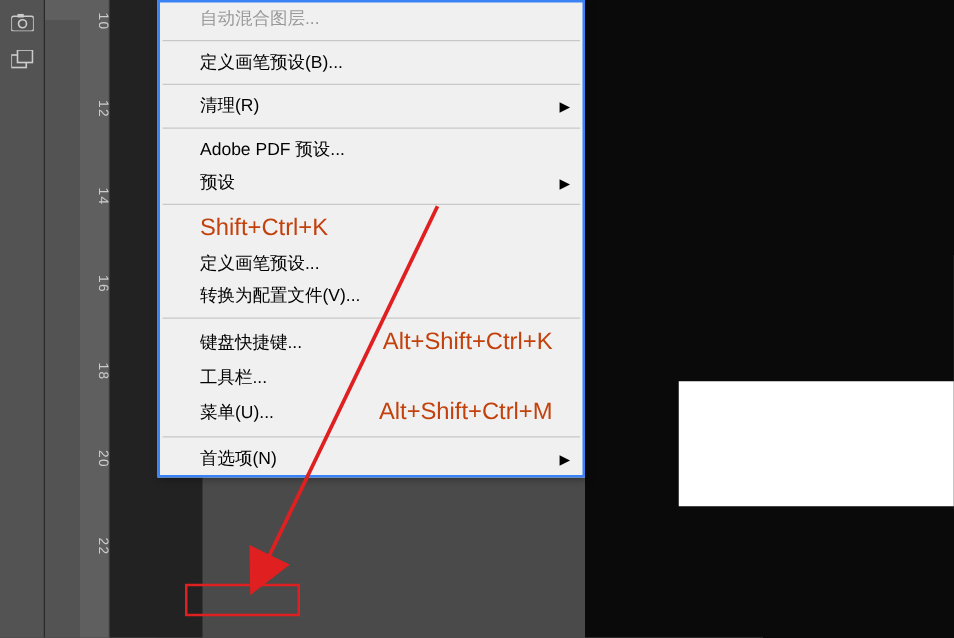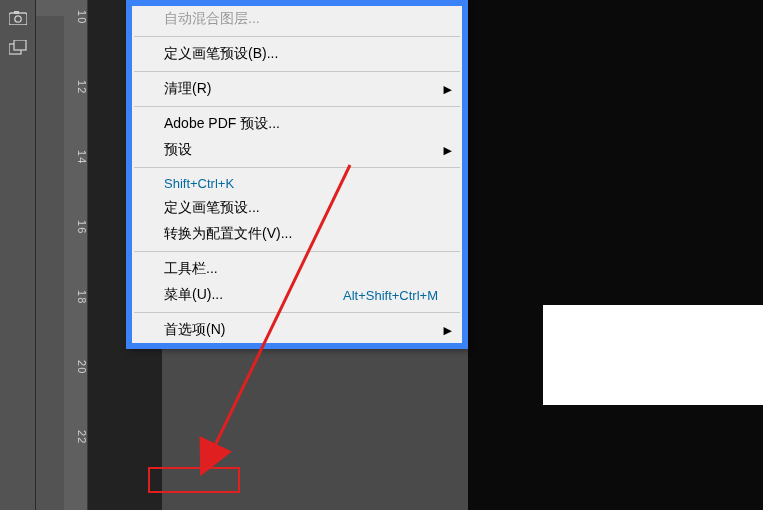--- a/index.html
+++ b/index.html
@@ -95,42 +95,42 @@
       width: 220px;
       height: 100px;
       background: #fff;
     }
     .menu {
       position: absolute;
       left: 126px;
       top: 0;
       width: 342px;
       background: #f0f0f0;
-      border: 6px solid #3b82f6;
+      border: 2px solid #3b82f6;
       box-shadow: 2px 2px 6px rgba(0,0,0,0.35);
     }
     .menu-item {
       display: flex;
       align-items: center;
       justify-content: space-between;
       padding: 4px 24px 4px 32px;
       color: #000;
       cursor: default;
       position: relative;
     }
     .menu-item.disabled {
       color: #999;
     }
     .menu-sep {
       height: 1px;
       background: #c8c8c8;
       margin: 4px 2px;
     }
     .menu-label { flex: 0 0 auto; }
-    .menu-shortcut { color: #0369a1; font-size: 13px; }
+    .menu-shortcut { color: #c2410c; font-size: 19px; }
     .submenu-arrow {
       position: absolute;
       right: 10px;
       font-size: 11px;
       color: #000;
     }
     .highlight-box {
       position: absolute;
       border: 2px solid #e02020;
       pointer-events: none;
@@ -204,20 +204,24 @@
     <span class="menu-shortcut">Shift+Ctrl+K</span>
   </div>
   <div class="menu-item">
     <span class="menu-label">定义画笔预设...</span>
   </div>
   <div class="menu-item">
     <span class="menu-label">转换为配置文件(V)...</span>
   </div>
   <div class="menu-sep"></div>
   <div class="menu-item">
+    <span class="menu-label">键盘快捷键...</span>
+    <span class="menu-shortcut">Alt+Shift+Ctrl+K</span>
+  </div>
+  <div class="menu-item">
     <span class="menu-label">工具栏...</span>
   </div>
   <div class="menu-item">
     <span class="menu-label">菜单(U)...</span>
     <span class="menu-shortcut">Alt+Shift+Ctrl+M</span>
   </div>
   <div class="menu-sep"></div>
   <div class="menu-item">
     <span class="menu-label">首选项(N)</span>
     <span class="submenu-arrow">▶</span>

